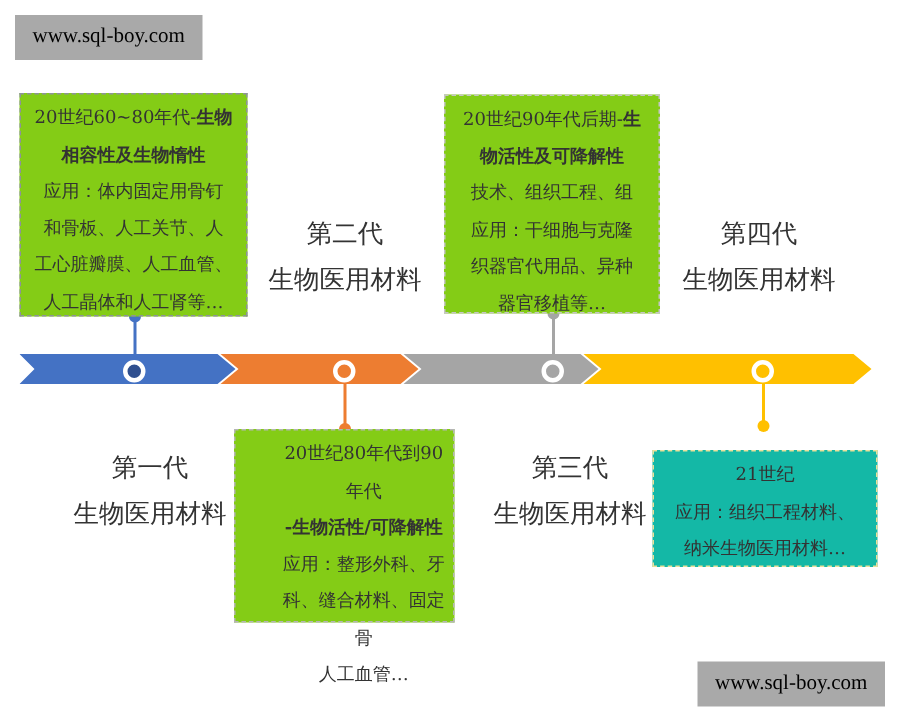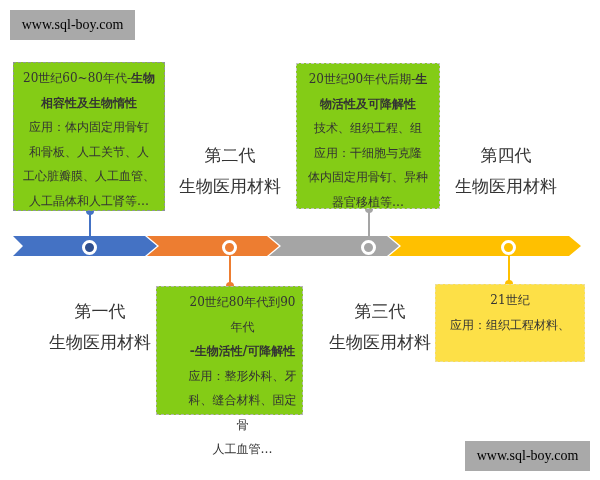--- a/index.html
+++ b/index.html
@@ -19,21 +19,21 @@
 
   .box {
     position: absolute; border: 1.5px dashed #9aa; background: #84cc16;
     box-sizing: border-box; text-align: center;
     font-size: 12px; line-height: 24.5px; padding: 3px 2px;
   }
   .box .bold { font-weight: bold; }
   .box-1 { left: 13px; top: 62px; width: 152px; height: 149px; border-color:#8e9399; }
   .box-2 { left: 156px; top: 286px; width: 147px; height: 129px; border-color:#b5b5b5;padding-left:28px; }
   .box-3 { left: 296px; top: 63px; width: 144px; height: 146px; border-color:#c5c5c5; }
-  .box-4 { left: 435px; top: 284px; width: 150px; height: 78px; border-color:#ecdf9a; background:#fde047;}
+  .box-4 { left: 435px; top: 300px; width: 150px; height: 78px; border-color:#ecdf9a; background:#14b8a6;}
 
   .gen-label {
     position: absolute; text-align: center;
     font-family: Liberation Serif, serif;
     font-size: 17px; line-height: 31px; color: #333;
   }
   .gen-1 { left: 30px; top: 296px; width: 140px; }
   .gen-2 { left: 170px; top: 140px; width: 120px; }
   .gen-3 { left: 320px; top: 296px; width: 120px; }
   .gen-4 { left: 446px; top: 140px; width: 120px; }
@@ -93,27 +93,28 @@
   <div>应用：整形外科、牙</div>
   <div>科、缝合材料、固定骨</div>
   <div>人工血管…</div>
 </div>
 
 <div class="box box-3">
   <div><span>20世纪90年代后期-</span><span class="bold">生</span></div>
   <div class="bold">物活性及可降解性</div>
   <div>技术、组织工程、组</div>
   <div>应用：干细胞与克隆</div>
-  <div>体内固定用骨钉、异种</div>
+  <div>织器官代用品、异种</div>
   <div>器官移植等…</div>
 </div>
 
 <div class="box box-4">
   <div>21世纪</div>
   <div>应用：组织工程材料、</div>
+  <div>纳米生物医用材料…</div>
 </div>
 
 <div class="gen-label gen-1">
   <div>第一代</div>
   <div>生物医用材料</div>
 </div>
 <div class="gen-label gen-2">
   <div>第二代</div>
   <div>生物医用材料</div>
 </div>

